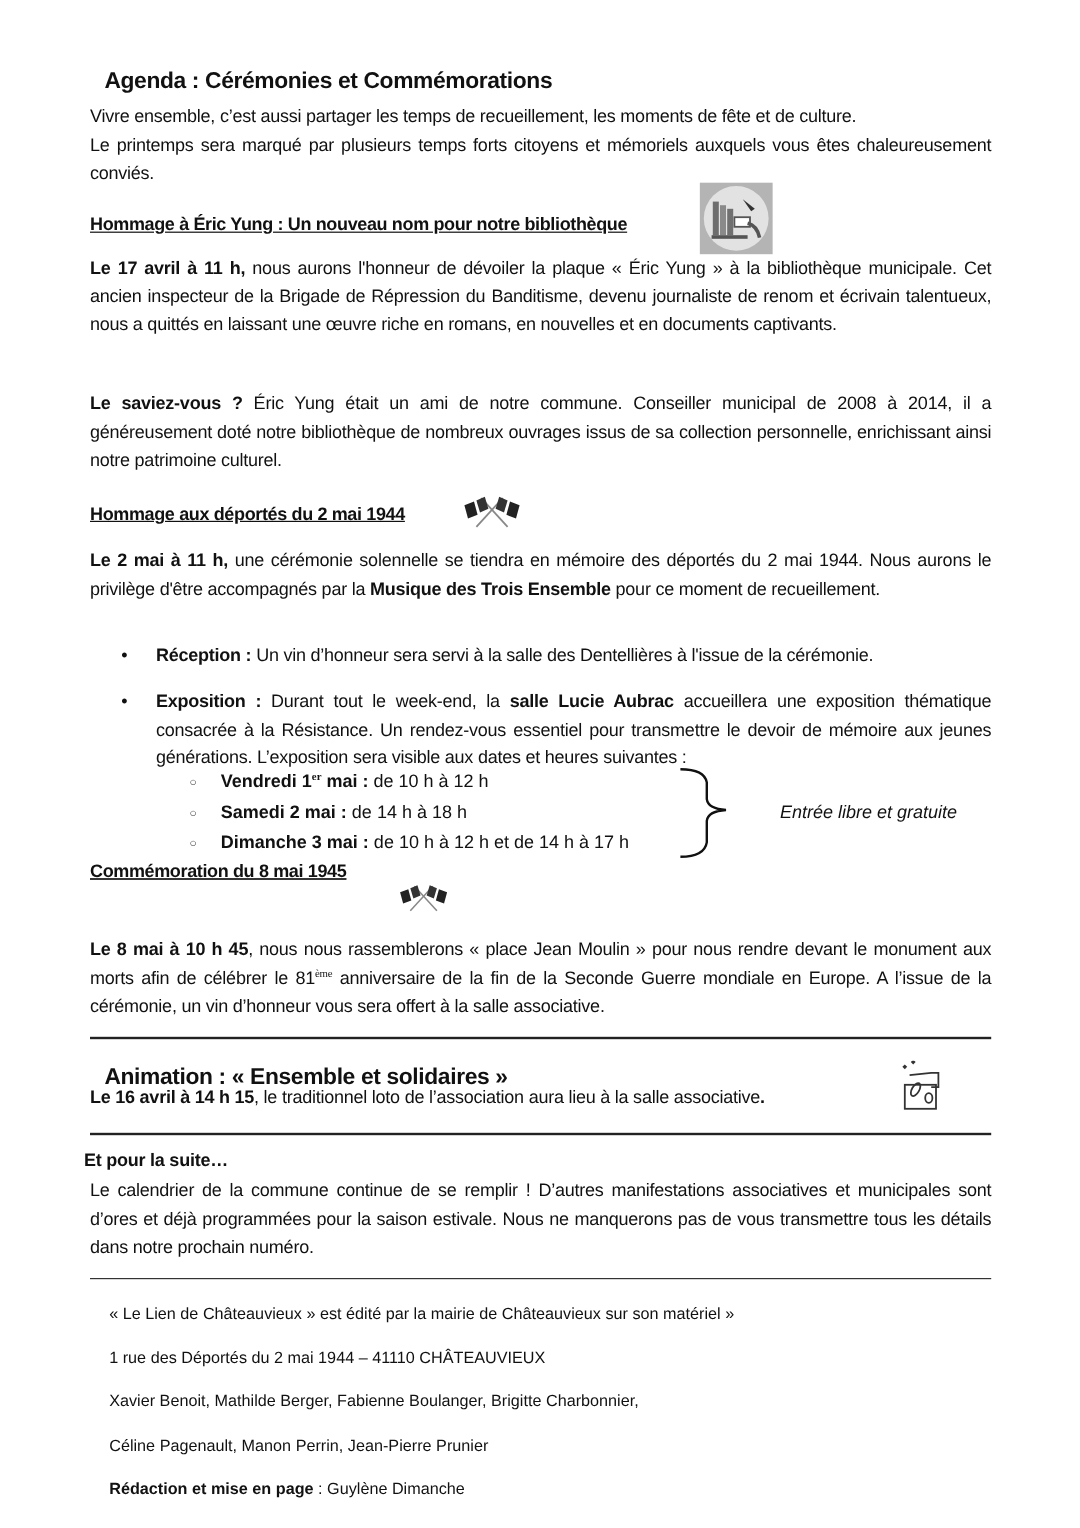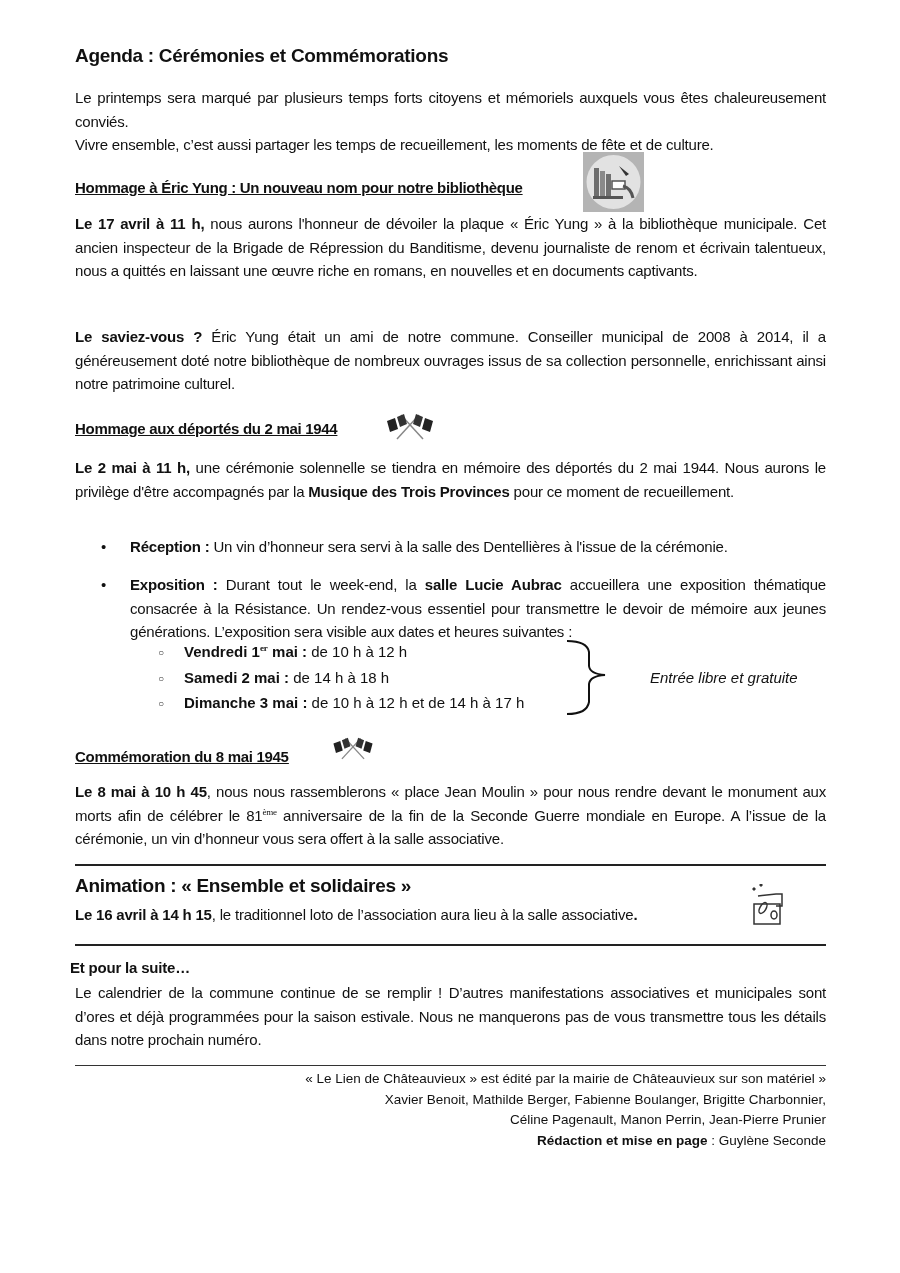--- a/index.html
+++ b/index.html
@@ -1,43 +1,43 @@
 <!DOCTYPE html>
 <html><head>
 <meta charset="utf-8">
 <style>
   html, body { margin: 0; padding: 0; background: #ffffff; }
   body { width: 900px; height: 1273px; position: relative; overflow: hidden;
          font-family: "Liberation Sans", sans-serif; color: #111; }
   .abs { position: absolute; }
   .p { font-size: 15px; line-height: 23.5px; text-align: justify; margin: 0; letter-spacing: -0.2px; }
   b { font-weight: bold; }
-  .h1 { font-size: 19px; font-weight: bold; margin: 0; letter-spacing: -0.3px; }
+  .h1 { font-size: 19px; font-weight: bold; margin: 12px; letter-spacing: -0.3px; }
   .h2 { font-size: 15px; font-weight: bold; text-decoration: underline; margin: 0; letter-spacing: -0.3px; }
   .rule { position: absolute; left: 75px; width: 751px; height: 0; border-top: 2px solid #222; }
   .rule.thin { border-top: 1px solid #333; }
   ul.bullets { list-style: none; margin: 0; padding: 0; }
   ul.bullets li { position: relative; padding-left: 55px; }
   ul.bullets li .dot { position: absolute; left: 26px; top: 0; font-size: 15px; }
   .sub { position: absolute; left: 83px; font-size: 15px; line-height: 23.5px; }
   .sub .circ { position: absolute; left: 0; top: 1px; font-size: 10px; color: #333; }
   .sub .txt { position: absolute; left: 26px; white-space: nowrap; }
-  .center { text-align: right; font-size: 13.5px; line-height: 20.5px; margin: 0; }
+  .center { text-align: left; font-size: 13.5px; line-height: 20.5px; margin: 16px; }
   sup { font-size: 9px; line-height: 0; font-family: Liberation Serif, serif; }
   .icon-box { position: absolute; }
 </style>
 </head>
 <body>
 
 <div class="abs" style="left:75px; top:45px; width:751px;">
   <h1 class="h1">Agenda : Cérémonies et Commémorations</h1>
 </div>
 <div class="abs" style="left:75px; top:86px; width:751px;">
+  <p class="p">Vivre ensemble, c’est aussi partager les temps de recueillement, les moments de fête et de culture.</p>
   <p class="p">Le printemps sera marqué par plusieurs temps forts citoyens et mémoriels auxquels vous êtes chaleureusement conviés.</p>
-  <p class="p">Vivre ensemble, c’est aussi partager les temps de recueillement, les moments de fête et de culture.</p>
 </div>
 
 <div class="abs" style="left:75px; top:179px;text-align:right;">
   <h2 class="h2">Hommage à Éric Yung : Un nouveau nom pour notre bibliothèque</h2>
 </div>
 <div class="icon-box" style="left:583px; top:152px; width:61px; height:60px;">
   <svg width="61" height="60" viewBox="0 0 61 60">
     <rect x="0" y="0" width="61" height="60" fill="#b4b4b4"></rect>
     <circle cx="30.5" cy="30" r="27" fill="#e2e2e2"></circle>
     <rect x="11" y="16" width="5" height="28" fill="#6d6d6d"></rect>
@@ -63,21 +63,21 @@
   <svg width="54" height="32" viewBox="0 0 54 32">
     <line x1="14" y1="30" x2="36" y2="6" stroke="#888" stroke-width="1.5"></line>
     <line x1="40" y1="30" x2="18" y2="6" stroke="#888" stroke-width="1.5"></line>
     <path d="M4 12 L12 9 L15 20 L7 23 Z" fill="#222"></path>
     <path d="M14 8 L21 5 L24 15 L17 18 Z" fill="#333"></path>
     <path d="M33 5 L40 8 L37 18 L30 15 Z" fill="#333"></path>
     <path d="M42 9 L50 12 L47 23 L39 20 Z" fill="#222"></path>
   </svg>
 </div>
 <div class="abs" style="left:75px; top:456px; width:751px;">
-  <p class="p"><b>Le 2 mai à 11 h,</b><span> une cérémonie solennelle se tiendra en mémoire des déportés du 2 mai 1944. Nous aurons le privilège d'être accompagnés par la </span><b>Musique des Trois Provinces</b><span> pour ce moment de recueillement.</span></p>
+  <p class="p"><b>Le 2 mai à 11 h,</b><span> une cérémonie solennelle se tiendra en mémoire des déportés du 2 mai 1944. Nous aurons le privilège d'être accompagnés par la </span><b>Musique des Trois Ensemble</b><span> pour ce moment de recueillement.</span></p>
 </div>
 <div class="abs" style="left:75px; top:535px; width:751px;">
   <ul class="bullets">
     <li class="p"><span class="dot">•</span><b>Réception :</b><span> Un vin d’honneur sera servi à la salle des Dentellières à l'issue de la cérémonie.</span></li>
   </ul>
 </div>
 <div class="abs" style="left:75px; top:573px; width:751px;">
   <ul class="bullets">
     <li class="p"><span class="dot">•</span><b>Exposition :</b><span> Durant tout le week-end, la </span><b>salle Lucie Aubrac</b><span> accueillera une exposition thématique consacrée à la Résistance. Un rendez-vous essentiel pour transmettre le devoir de mémoire aux jeunes générations. L’exposition sera visible aux dates et heures suivantes :</span></li>
   </ul>
@@ -95,21 +95,21 @@
   <span class="circ">○</span>
   <span class="txt"><b>Dimanche 3 mai :</b><span> de 10 h à 12 h et de 14 h à 17 h</span></span>
 </div>
 <div class="icon-box" style="left:565px; top:638px; width:55px; height:80px;">
   <svg width="55" height="80" viewBox="0 0 55 80">
     <path d="M2 3 Q22 3 24 14 L24 28 Q25 36 40 37 Q25 38 24 46 L24 64 Q22 76 2 76" stroke="#111" stroke-width="2" fill="none"></path>
   </svg>
 </div>
 <div class="abs" style="left:650px; top:666px; font-size:15px; line-height:23.5px; font-style:italic;">Entrée libre et gratuite</div>
 
-<div class="abs" style="left:75px; top:748px;text-decoration:underline;">
+<div class="abs" style="left:75px; top:718px;text-decoration:underline;">
   <h2 class="h2">Commémoration du 8 mai 1945</h2>
 </div>
 <div class="icon-box" style="left:330px; top:733px; width:46px; height:28px;">
   <svg width="46" height="28" viewBox="0 0 54 32">
     <line x1="14" y1="30" x2="36" y2="6" stroke="#888" stroke-width="1.5"></line>
     <line x1="40" y1="30" x2="18" y2="6" stroke="#888" stroke-width="1.5"></line>
     <path d="M4 12 L12 9 L15 20 L7 23 Z" fill="#222"></path>
     <path d="M14 8 L21 5 L24 15 L17 18 Z" fill="#333"></path>
     <path d="M33 5 L40 8 L37 18 L30 15 Z" fill="#333"></path>
     <path d="M42 9 L50 12 L47 23 L39 20 Z" fill="#222"></path>
@@ -144,16 +144,17 @@
   <p class="p" style="font-weight:bold;">Et pour la suite…</p>
 </div>
 <div class="abs" style="left:75px; top:981px; width:751px;">
   <p class="p">Le calendrier de la commune continue de se remplir ! D’autres manifestations associatives et municipales sont d’ores et déjà programmées pour la saison estivale. Nous ne manquerons pas de vous transmettre tous les détails dans notre prochain numéro.</p>
 </div>
 
 <div class="rule thin" style="top:1065px;"></div>
 
 <div class="abs" style="left:75px; top:1069px; width:751px;">
   <p class="center">« Le Lien de Châteauvieux » est édité par la mairie de Châteauvieux sur son matériel »</p>
+  <p class="center">1 rue des Déportés du 2 mai 1944 – 41110 CHÂTEAUVIEUX</p>
   <p class="center">Xavier Benoit, Mathilde Berger, Fabienne Boulanger, Brigitte Charbonnier,</p>
   <p class="center">Céline Pagenault, Manon Perrin, Jean-Pierre Prunier</p>
-  <p class="center"><b>Rédaction et mise en page</b><span> : Guylène Seconde</span></p>
+  <p class="center"><b>Rédaction et mise en page</b><span> : Guylène Dimanche</span></p>
 </div>
 
 </body></html>

